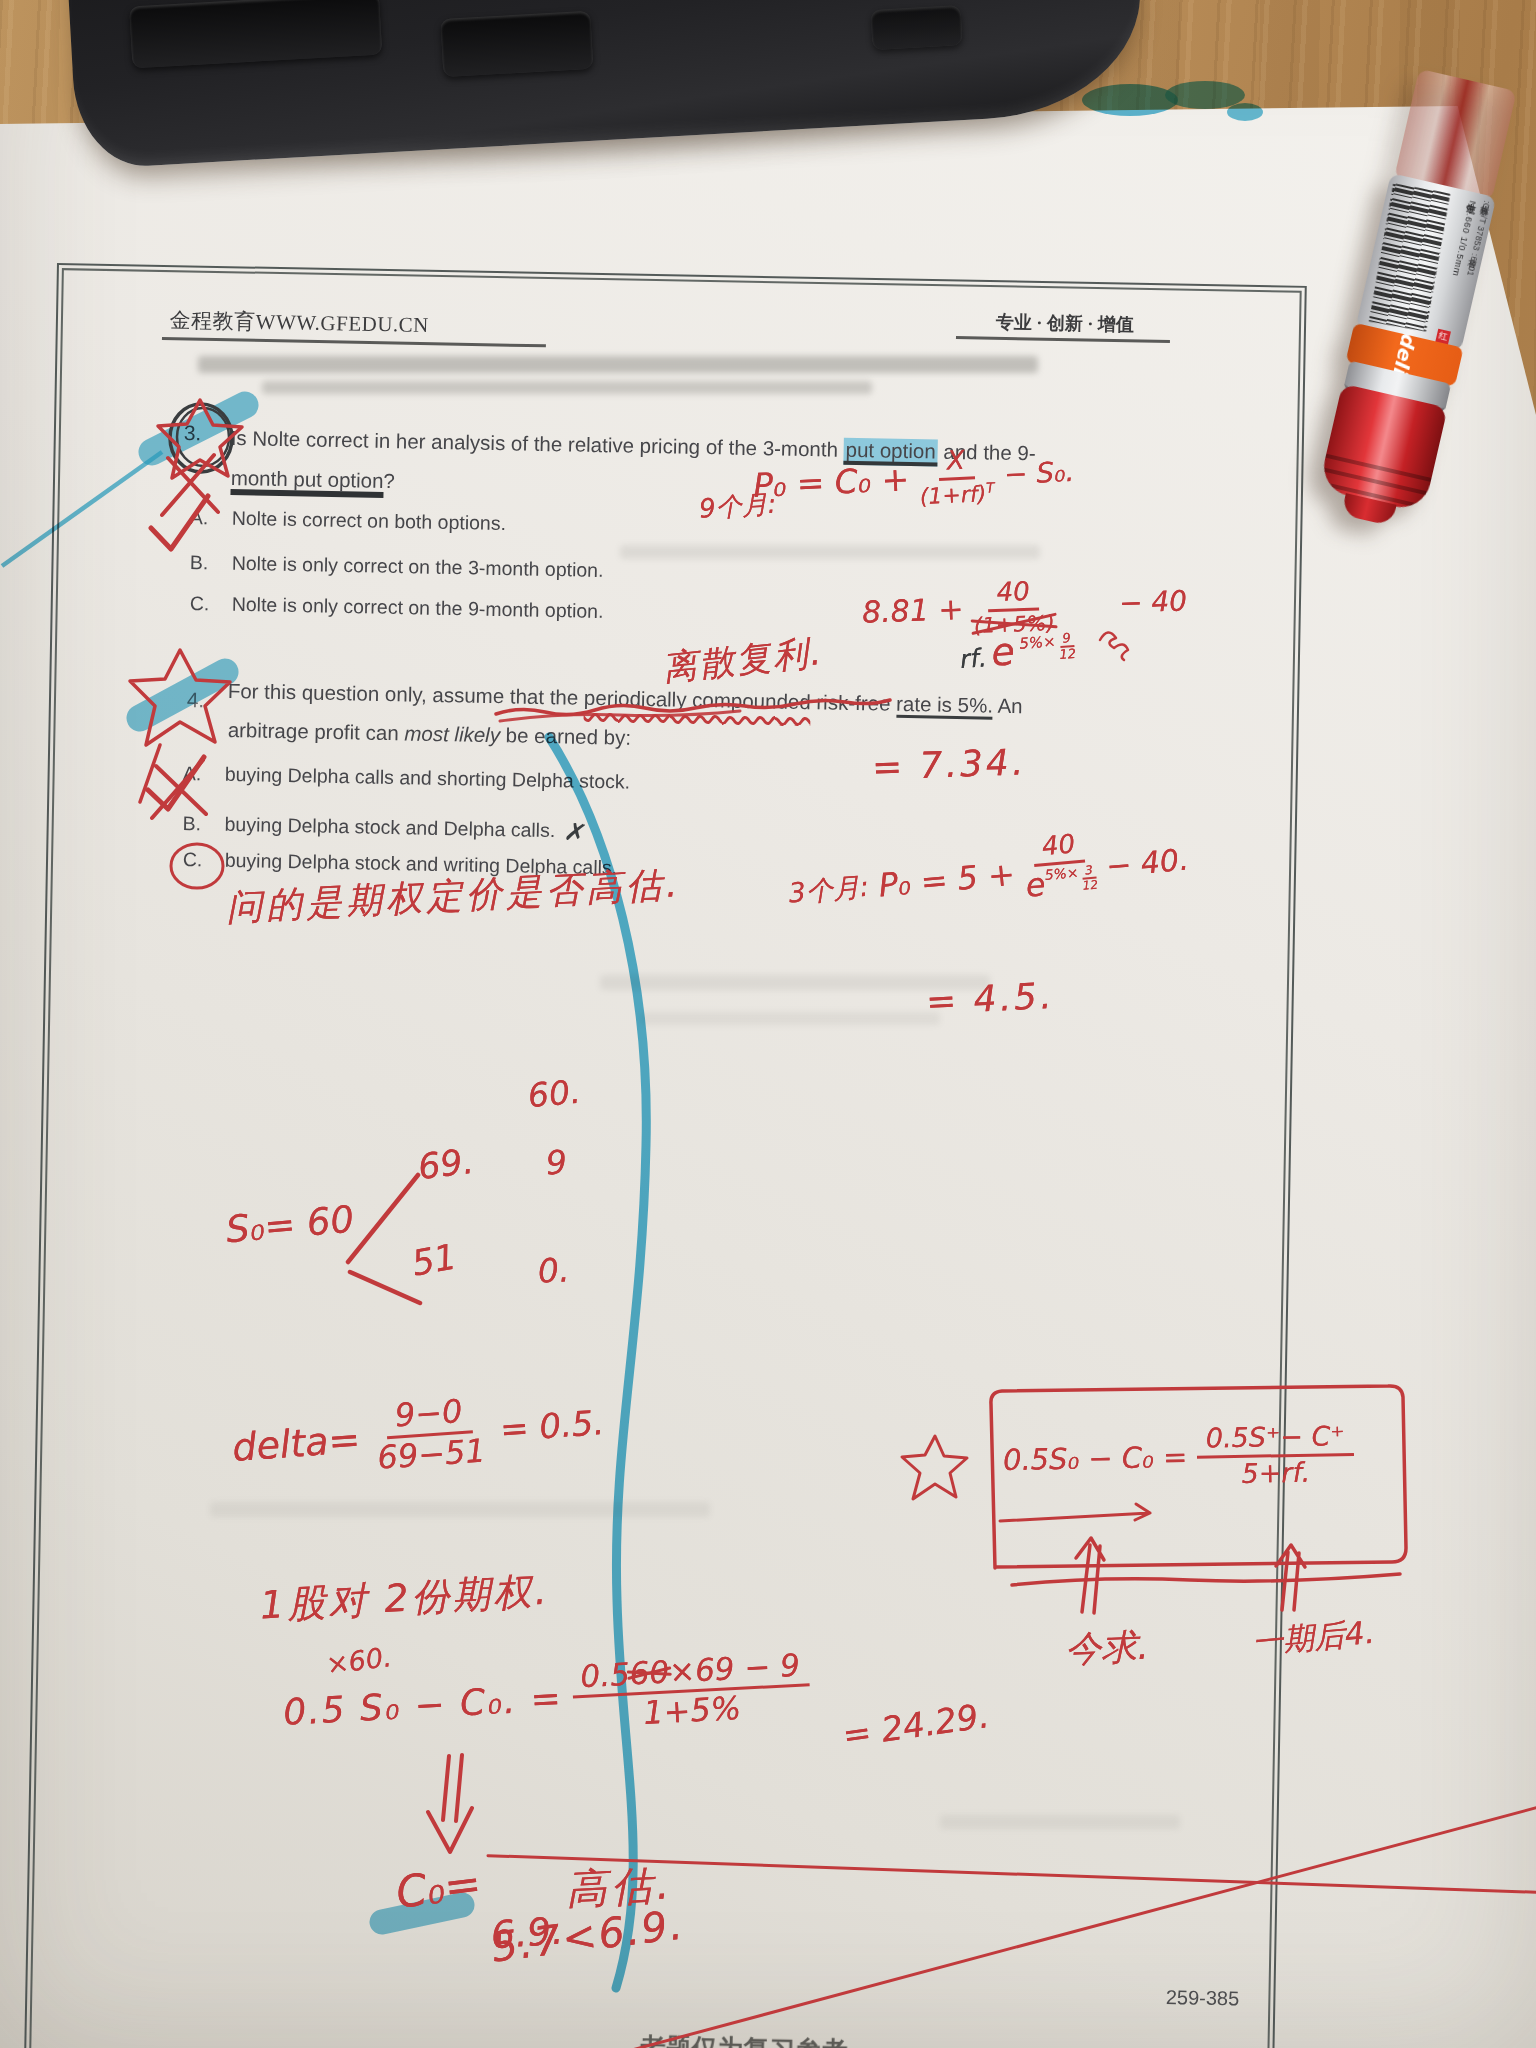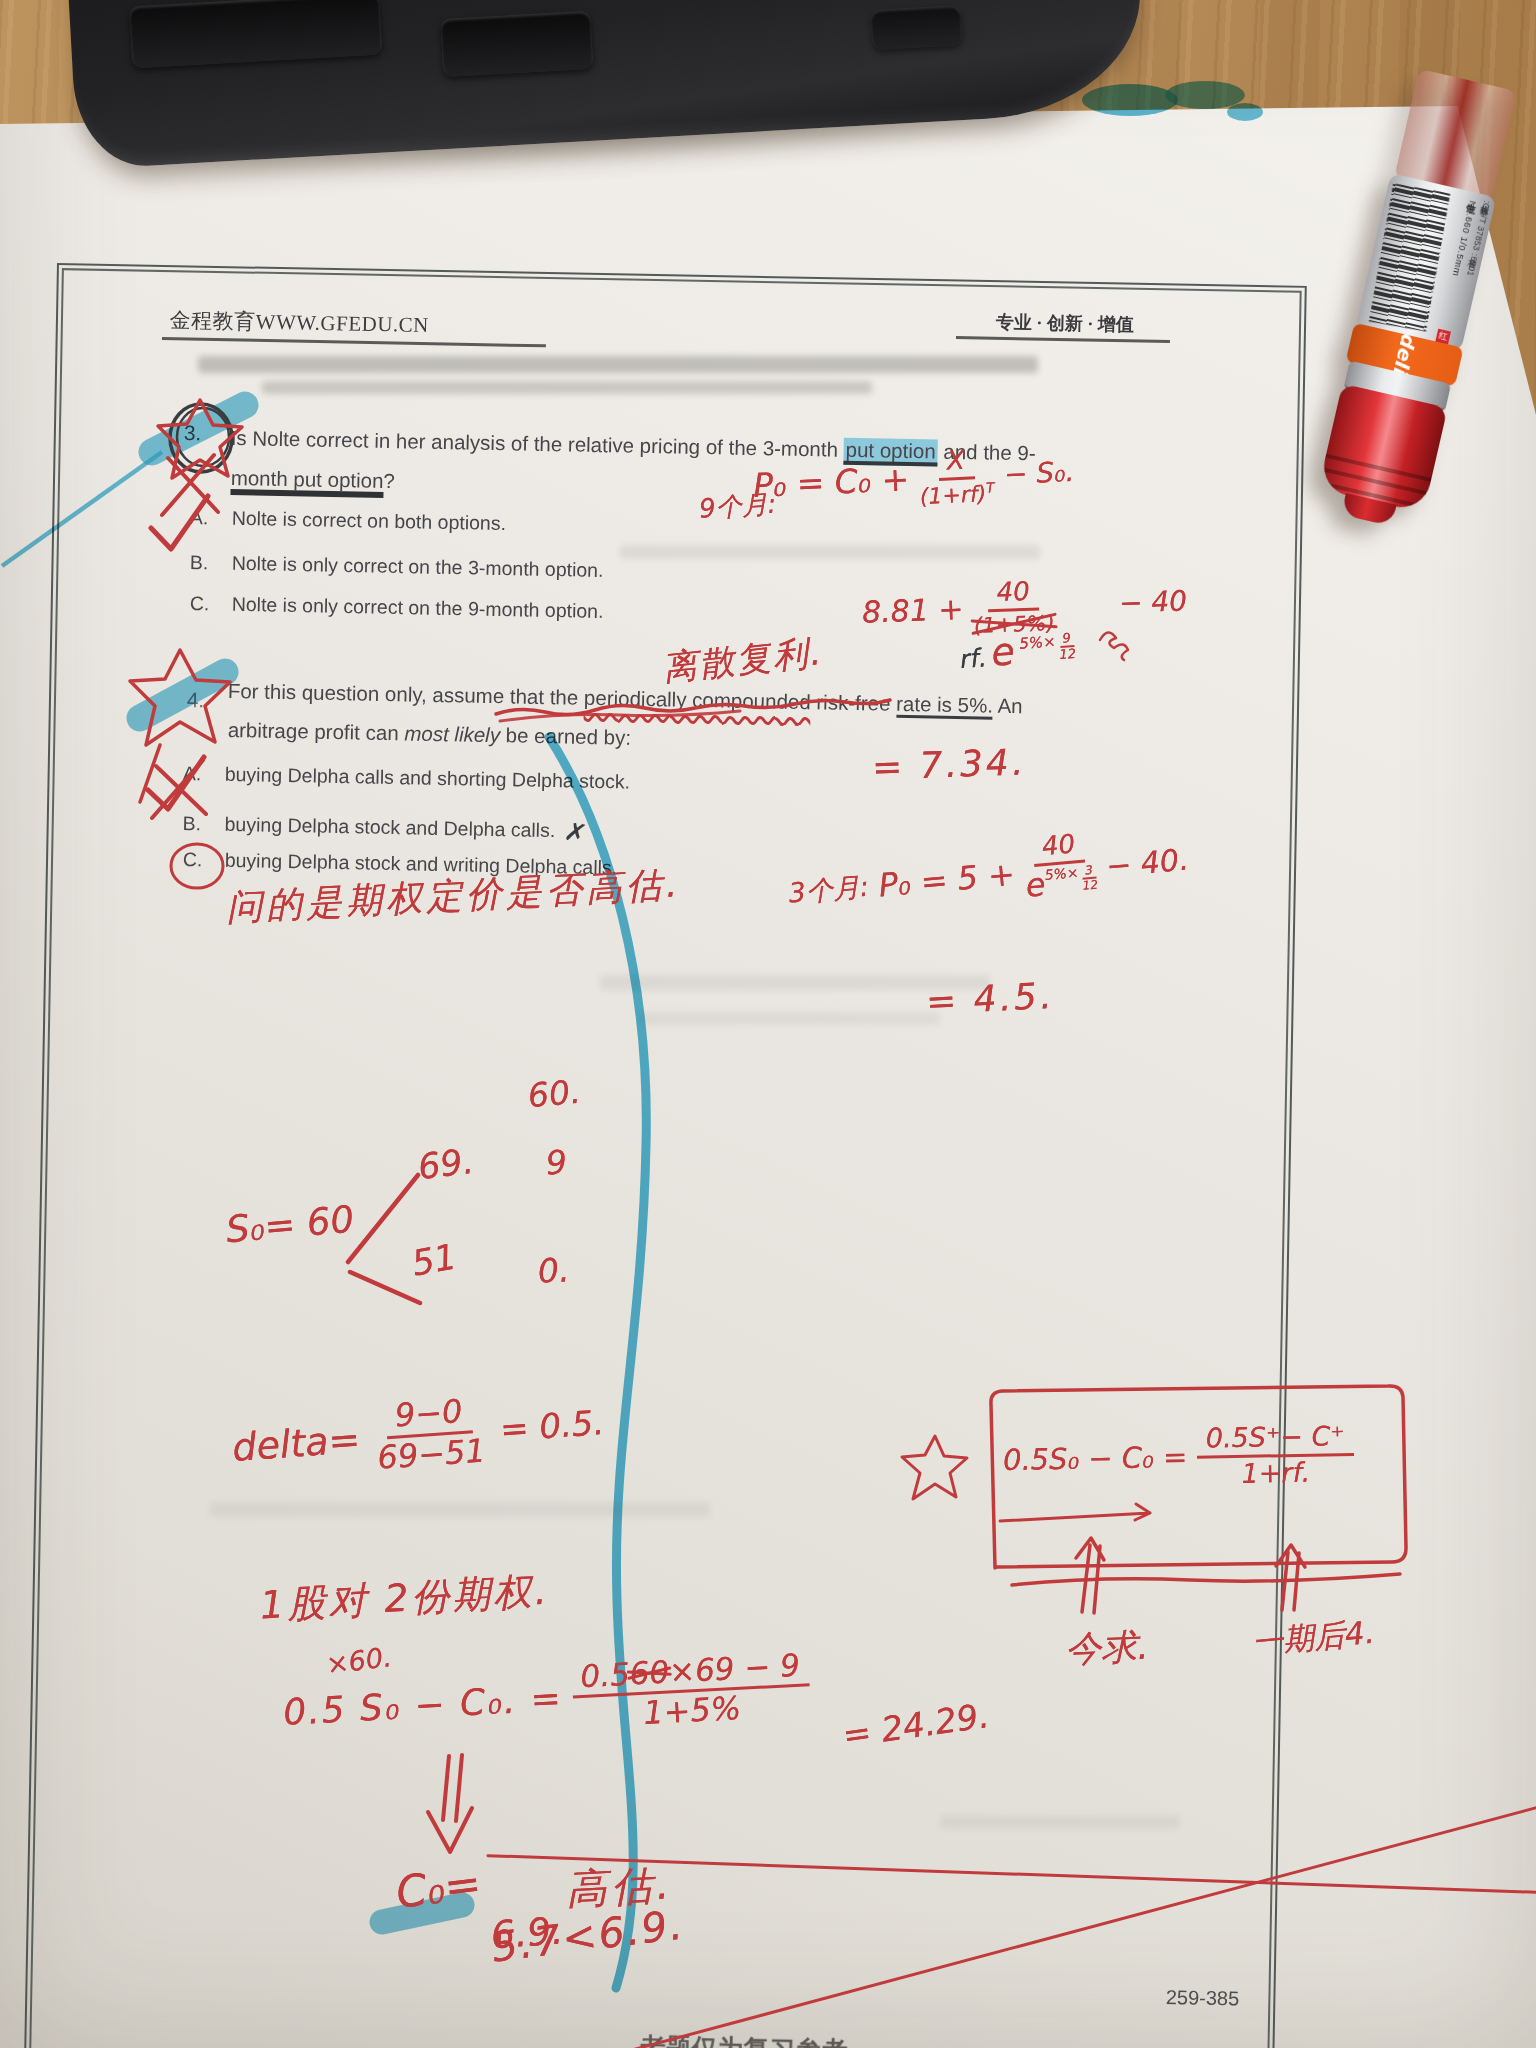--- a/index.html
+++ b/index.html
@@ -214,21 +214,21 @@
       <span class="fn" style="font-size:32px;">9−0</span>
       <span class="fd" style="font-size:32px;">69−51</span>
     </span>
     <span style="font-size:34px;">= 0.5.</span>
   </div>
 
   <div class="hw fx" style="left:1003px;top:1425px;transform:rotate(-1deg);">
     <span style="font-size:29px;">0.5S₀ − C₀ =</span>
     <span class="frac">
       <span class="fn" style="font-size:27px;">0.5S⁺− C⁺</span>
-      <span class="fd" style="font-size:27px;">1+rf.</span>
+      <span class="fd" style="font-size:27px;">5+rf.</span>
     </span>
   </div>
   <div class="hw" style="left:1065px;top:1624px;font-size:36px;transform:rotate(-2deg);">今求.</div>
   <div class="hw" style="left:1252px;top:1617px;font-size:31px;transform:rotate(-5deg);">一期后4.</div>
 
   <div class="hw" style="left:260px;top:1573px;font-size:38px;transform:rotate(-3deg);letter-spacing:3px;">1股对 2份期权.</div>
   <div class="hw" style="left:326px;top:1645px;font-size:27px;transform:rotate(-7deg);">×60.</div>
   <div class="hw fx" style="left:283px;top:1662px;transform:rotate(-3deg);">
     <span style="font-size:36px;letter-spacing:2px;">0.5 S₀ − C₀. =</span>
     <span class="frac">

